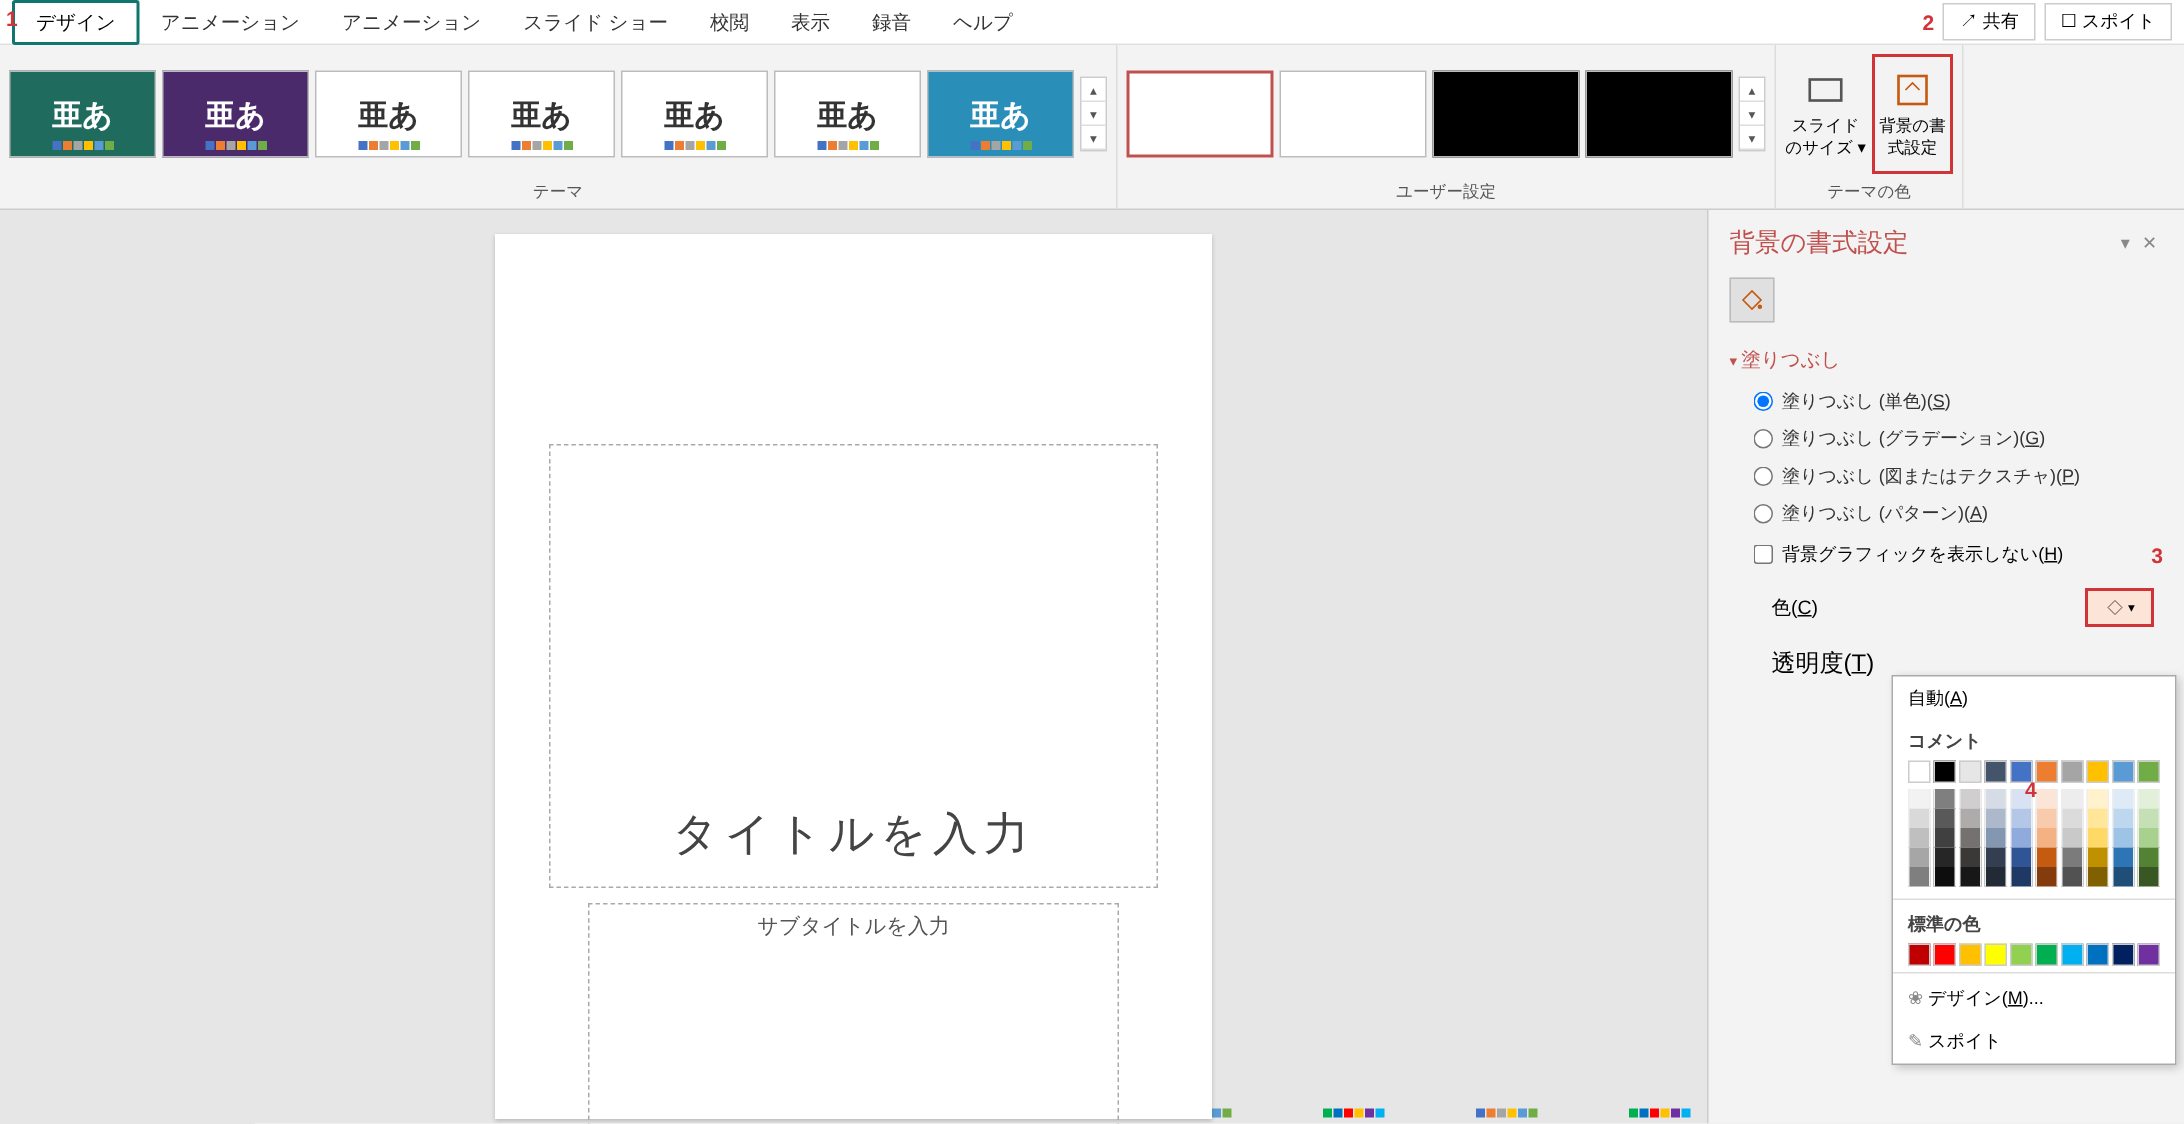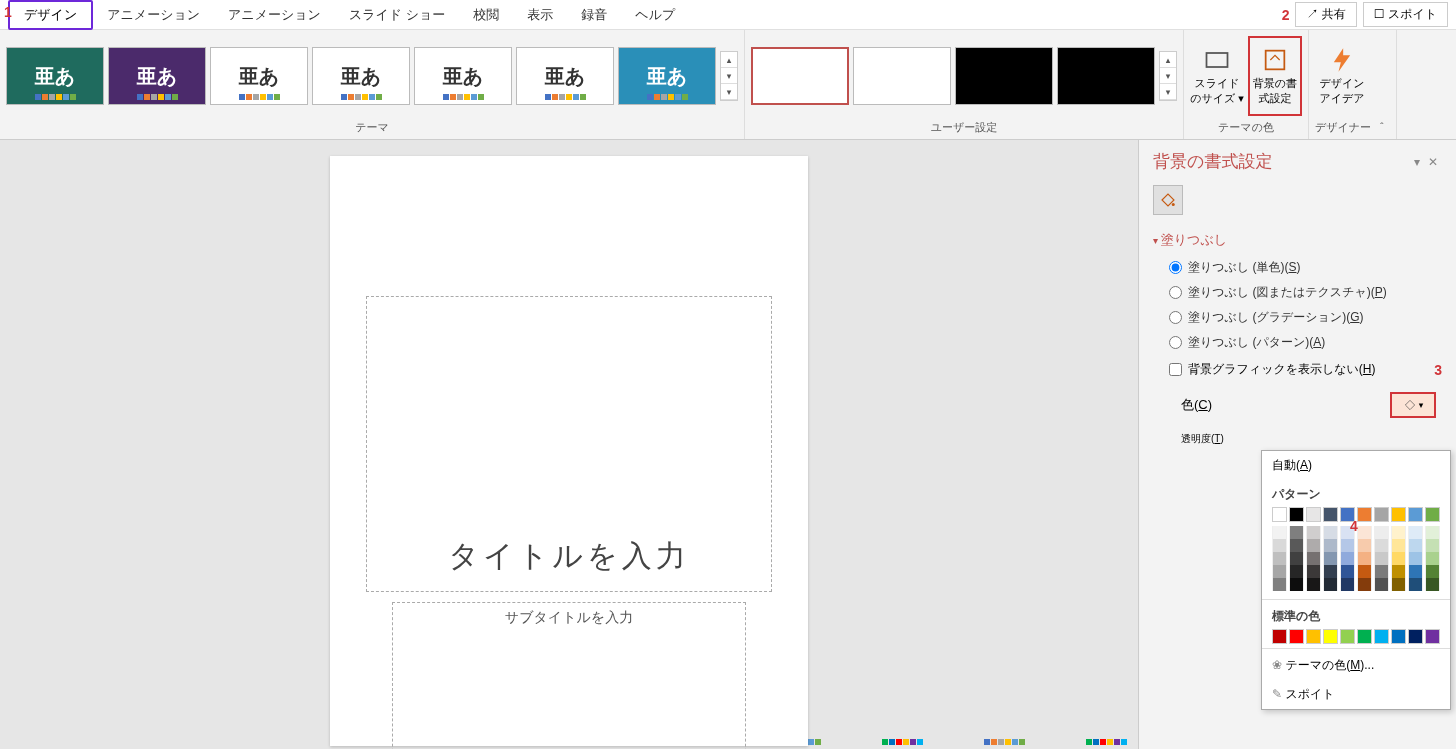--- a/index.html
+++ b/index.html
@@ -1,19 +1,19 @@
 <!DOCTYPE html>
 <html><head>
 <meta charset="utf-8">
 <style>
 * { box-sizing: border-box; margin: 0; padding: 0; }
 body { font-family: "Yu Gothic UI", "Meiryo", sans-serif; font-size: 12px; background: #fff; overflow: hidden; }
 .ribbon-tabs { display: flex; align-items: center; height: 30px; border-bottom: 1px solid #e0e0e0; padding: 0 8px; }
 .ribbon-tab { padding: 4px 14px; font-size: 13px; color: #333; cursor: pointer; }
-.ribbon-tab.active { border: 2px solid #6d28d9; border-radius: 2px; color: #000; text-align: right; }
+.ribbon-tab.active { border: 2px solid #0f766e; border-radius: 2px; color: #000; text-align: right; }
 .ribbon-tabs-right { margin-left: auto; display: flex; align-items: center; gap: 6px; }
 .share-btn, .comment-btn { border: 1px solid #ccc; padding: 3px 10px; font-size: 12px; background: #fff; cursor: pointer; }
 .annot-num { color: #d13438; font-weight: bold; font-size: 14px; position: absolute; }
 .ribbon-content { display: flex; height: 110px; border-bottom: 1px solid #ccc; background: #f3f3f3; }
 .ribbon-group { display: flex; flex-direction: column; justify-content: space-between; padding: 4px 6px 2px; border-right: 1px solid #ddd; }
 .ribbon-group-body { display: flex; align-items: center; gap: 4px; flex: 1; }
 .ribbon-group-label { text-align: center; font-size: 11px; color: #555; padding: 2px 0; }
 .theme-thumb { width: 98px; height: 58px; border: 1px solid #bbb; background: #fff; display: flex; flex-direction: column; justify-content: center; align-items: center; position: relative; overflow: hidden; cursor: pointer; }
 .theme-thumb .aa { font-size: 20px; font-weight: bold; }
 .theme-swatch-row { display: flex; gap: 1px; position: absolute; bottom: 4px; }
@@ -40,21 +40,21 @@
 .side-pane-header .opt { color: #888; cursor: pointer; padding: 0 4px; }
 .side-pane-icons { padding: 4px 14px 10px; }
 .fill-icon-btn { width: 30px; height: 30px; background: #e0e0e0; border: 1px solid #bbb; display: flex; align-items: center; justify-content: center; cursor: pointer; }
 .section-header { padding: 6px 14px; color: #c0504d; font-size: 13px; cursor: pointer; }
 .section-header::before { content: "▾ "; font-size: 10px; }
 .radio-row { display: flex; align-items: center; padding: 4px 14px 4px 30px; font-size: 12px; color: #333; gap: 6px; }
 .radio-row input { cursor: pointer; }
 .check-row { display: flex; align-items: center; padding: 6px 14px 6px 30px; font-size: 12px; gap: 6px; }
 .color-row { display: flex; align-items: center; justify-content: space-between; padding: 8px 20px 8px 42px; font-size: 13px; }
 .color-btn { width: 46px; height: 26px; border: 2px solid #d13438; background: #fce4d6; display: flex; align-items: center; justify-content: center; cursor: pointer; gap: 2px; }
-.transp-row { display: flex; align-items: flex-end; padding: 6px 20px 6px 42px; font-size: 10px; }
+.transp-row { display: flex; align-items: flex-end; padding: 6px 20px 6px 42px; font-size: 16px; }
 .color-popup { position: absolute; top: 310px; left: 122px; width: 190px; background: #fff; border: 1px solid #aaa; box-shadow: 2px 2px 6px rgba(0,0,0,.2); font-size: 12px; }
 .popup-row { padding: 6px 10px; cursor: pointer; }
 .popup-label { padding: 6px 10px 2px; font-weight: bold; color: #444; }
 .swatch-grid { display: flex; gap: 2px; padding: 2px 10px; }
 .swatch { width: 15px; height: 15px; border: 1px solid #ccc; cursor: pointer; }
 .swatch.sel { border: 2px solid #d13438; }
 .shade-cols { display: flex; gap: 2px; padding: 2px 10px 6px; }
 .shade-col { display: flex; flex-direction: column; gap: 0; }
 .shade-col .swatch { height: 13px; border: none; border-left: 1px solid #eee; border-right: 1px solid #eee; }
 .popup-sep { border-top: 1px solid #ddd; margin: 2px 0; }
@@ -233,31 +233,20 @@
         <svg viewBox="0 0 24 24">
             <rect x="4" y="4" width="16" height="16" fill="none" stroke="#c55a11" stroke-width="1.5"></rect>
             <path d="M8 12 L12 8 L16 12" fill="none" stroke="#c55a11"></path>
           </svg>
         <span>背景の書式設定</span>
       </div>
     </div>
     <div class="ribbon-group-label">テーマの色</div>
   </div>
 
-  <div class="ribbon-group">
-    <div class="ribbon-group-body">
-      <div class="ribbon-btn">
-        <svg viewBox="0 0 24 24">
-            <path d="M13 2 L5 14 L11 14 L9 22 L19 8 L13 8 Z" fill="#ed7d31"></path>
-          </svg>
-        <span>デザインアイデア</span>
-      </div>
-    </div>
-    <div class="ribbon-group-label"><span>デザイナー</span> <span class="collapse-caret">ˆ</span></div>
-  </div>
 </div>
 
 <div class="workspace">
   <div class="slide-area">
     <div class="slide">
       <div class="slide-title-box">
         <span>タイトルを入力</span>
       </div>
       <div class="slide-sub-box">
         <span>サブタイトルを入力</span>
@@ -280,25 +269,25 @@
       </div>
     </div>
     <div class="section-header">塗りつぶし</div>
 
     <label class="radio-row">
       <input type="radio" name="fill" checked="" style="">
       <span><span>塗りつぶし (単色)(</span><span class="underline">S</span><span>)</span></span>
     </label>
     <label class="radio-row">
       <input type="radio" name="fill" style="">
-      <span><span>塗りつぶし (図またはテクスチャ)(</span><span class="underline">P</span><span>)</span></span>
+      <span><span>塗りつぶし (グラデーション)(</span><span class="underline">G</span><span>)</span></span>
     </label>
     <label class="radio-row">
       <input type="radio" name="fill" style="">
-      <span><span>塗りつぶし (グラデーション)(</span><span class="underline">G</span><span>)</span></span>
+      <span><span>塗りつぶし (図またはテクスチャ)(</span><span class="underline">P</span><span>)</span></span>
     </label>
     <label class="radio-row">
       <input type="radio" name="fill" style="">
       <span><span>塗りつぶし (パターン)(</span><span class="underline">A</span><span>)</span></span>
     </label>
     <label class="check-row">
       <input type="checkbox" style="">
       <span><span>背景グラフィックを表示しない(</span><span class="underline">H</span><span>)</span></span>
       <span class="annot-num" style="position:static; margin-left:auto;">3</span>
     </label>
@@ -313,21 +302,21 @@
       </div>
     </div>
     <div class="transp-row">
       <span><span>透明度(</span><span class="underline">T</span><span>)</span></span>
     </div>
 
     <div class="color-popup">
       <div class="popup-row">
         <span>自動(</span><span class="underline">A</span><span>)</span>
       </div>
-      <div class="popup-label">パターン</div>
+      <div class="popup-label">コメント</div>
       <div class="swatch-grid" id="theme-row">
           <div class="swatch" style="background: rgb(255, 255, 255);"></div>
           <div class="swatch" style="background: rgb(0, 0, 0);"></div>
           <div class="swatch" style="background: rgb(231, 230, 230);"></div>
           <div class="swatch" style="background: rgb(68, 84, 106);"></div>
           <div class="swatch" style="background: rgb(68, 114, 196);"></div>
           <div class="swatch" style="background: rgb(237, 125, 49);"></div>
           <div class="swatch" style="background: rgb(165, 165, 165);"></div>
           <div class="swatch" style="background: rgb(255, 192, 0);"></div>
           <div class="swatch" style="background: rgb(91, 155, 213);"></div>
@@ -417,20 +406,20 @@
           <div class="swatch" style="background: rgb(255, 255, 0);"></div>
           <div class="swatch" style="background: rgb(146, 208, 80);"></div>
           <div class="swatch" style="background: rgb(0, 176, 80);"></div>
           <div class="swatch" style="background: rgb(0, 176, 240);"></div>
           <div class="swatch" style="background: rgb(0, 112, 192);"></div>
           <div class="swatch" style="background: rgb(0, 32, 96);"></div>
           <div class="swatch" style="background: rgb(112, 48, 160);"></div>
         </div>
       <div class="popup-sep"></div>
       <div class="popup-row">
-        <span style="color:#888;">❀ </span><span>テーマの色(</span><span class="underline">M</span><span>)...</span>
+        <span style="color:#888;">❀ </span><span>デザイン(</span><span class="underline">M</span><span>)...</span>
       </div>
       <div class="popup-row">
         <span style="color:#888;">✎ </span><span>スポイト</span>
       </div>
     </div>
   </div>
 </div>
 
 </body></html>

